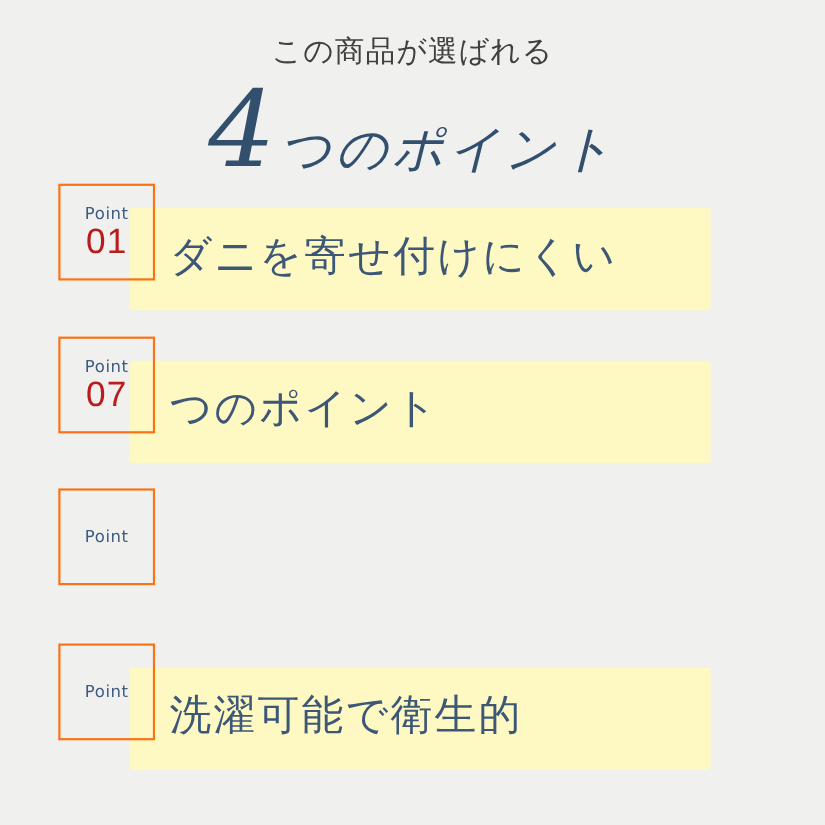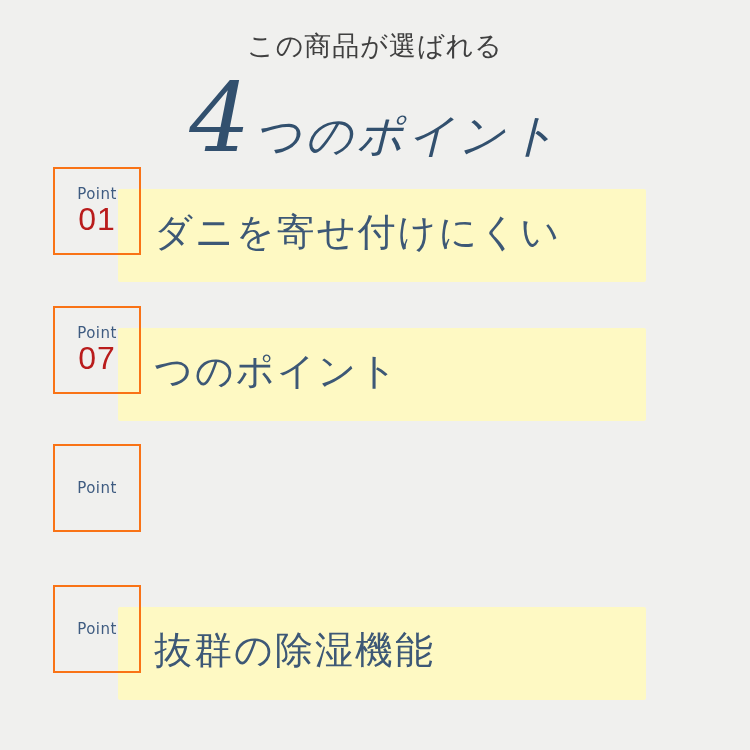--- a/index.html
+++ b/index.html
@@ -145,20 +145,20 @@
   </section>
 
   <section class="point-block pb-3">
     <div class="square">
       <span class="point-label">Point</span>
     </div>
   </section>
 
   <section class="point-block pb-4">
     <div class="band">
-      <span class="point-text">抜群の除湿機能</span>
+      <span class="point-text">洗濯可能で衛生的</span>
     </div>
     <div class="square">
       <span class="point-label">Point</span>
     </div>
   </section>
 
 </div>
 
 </body></html>

